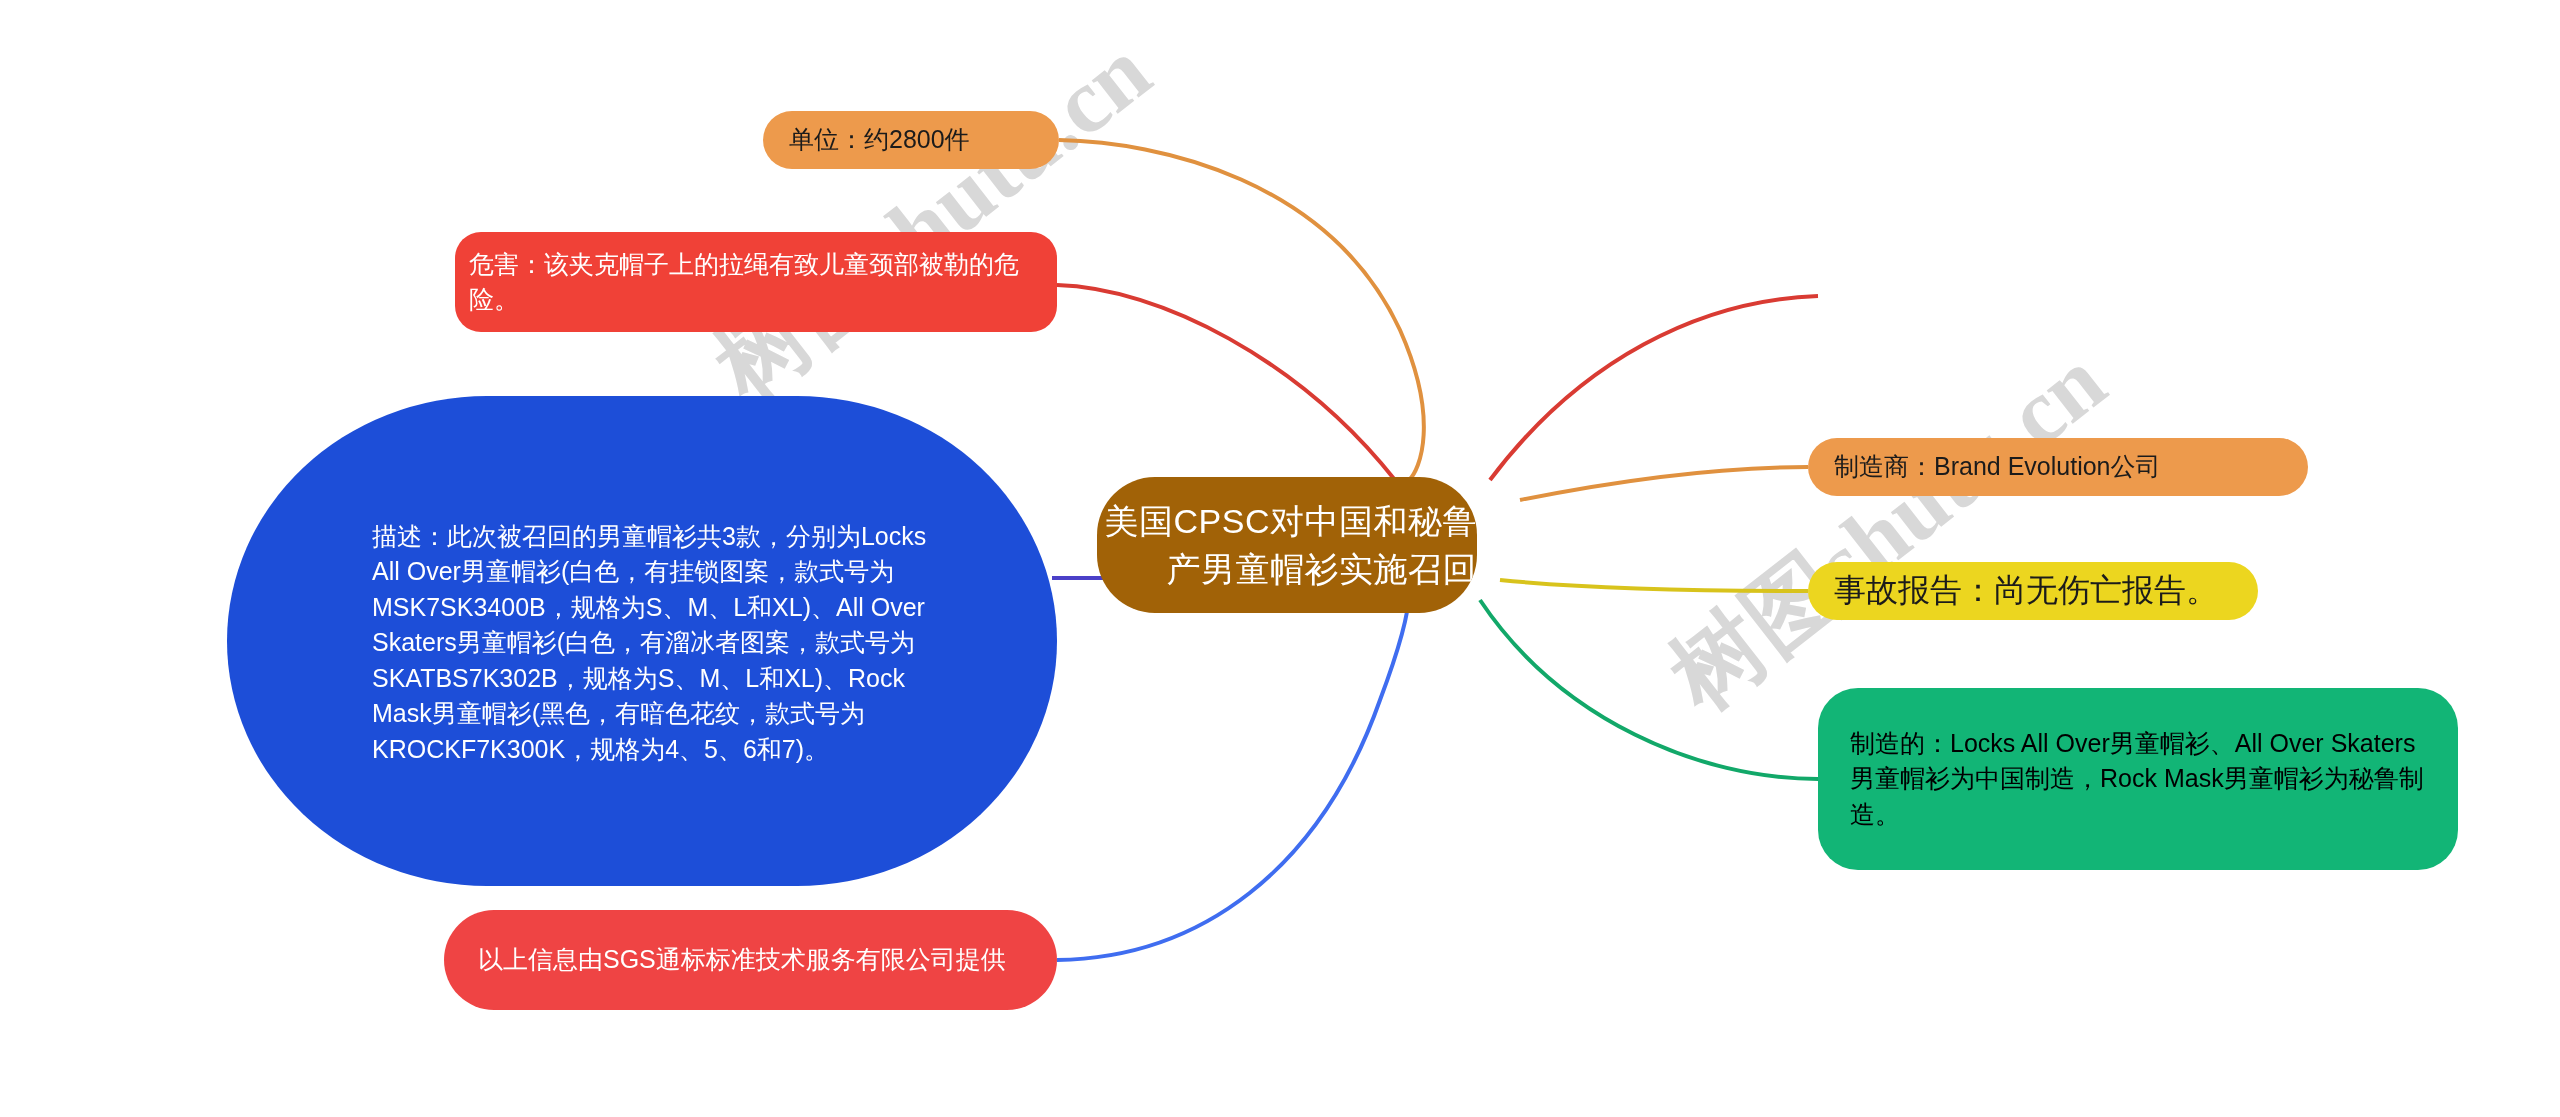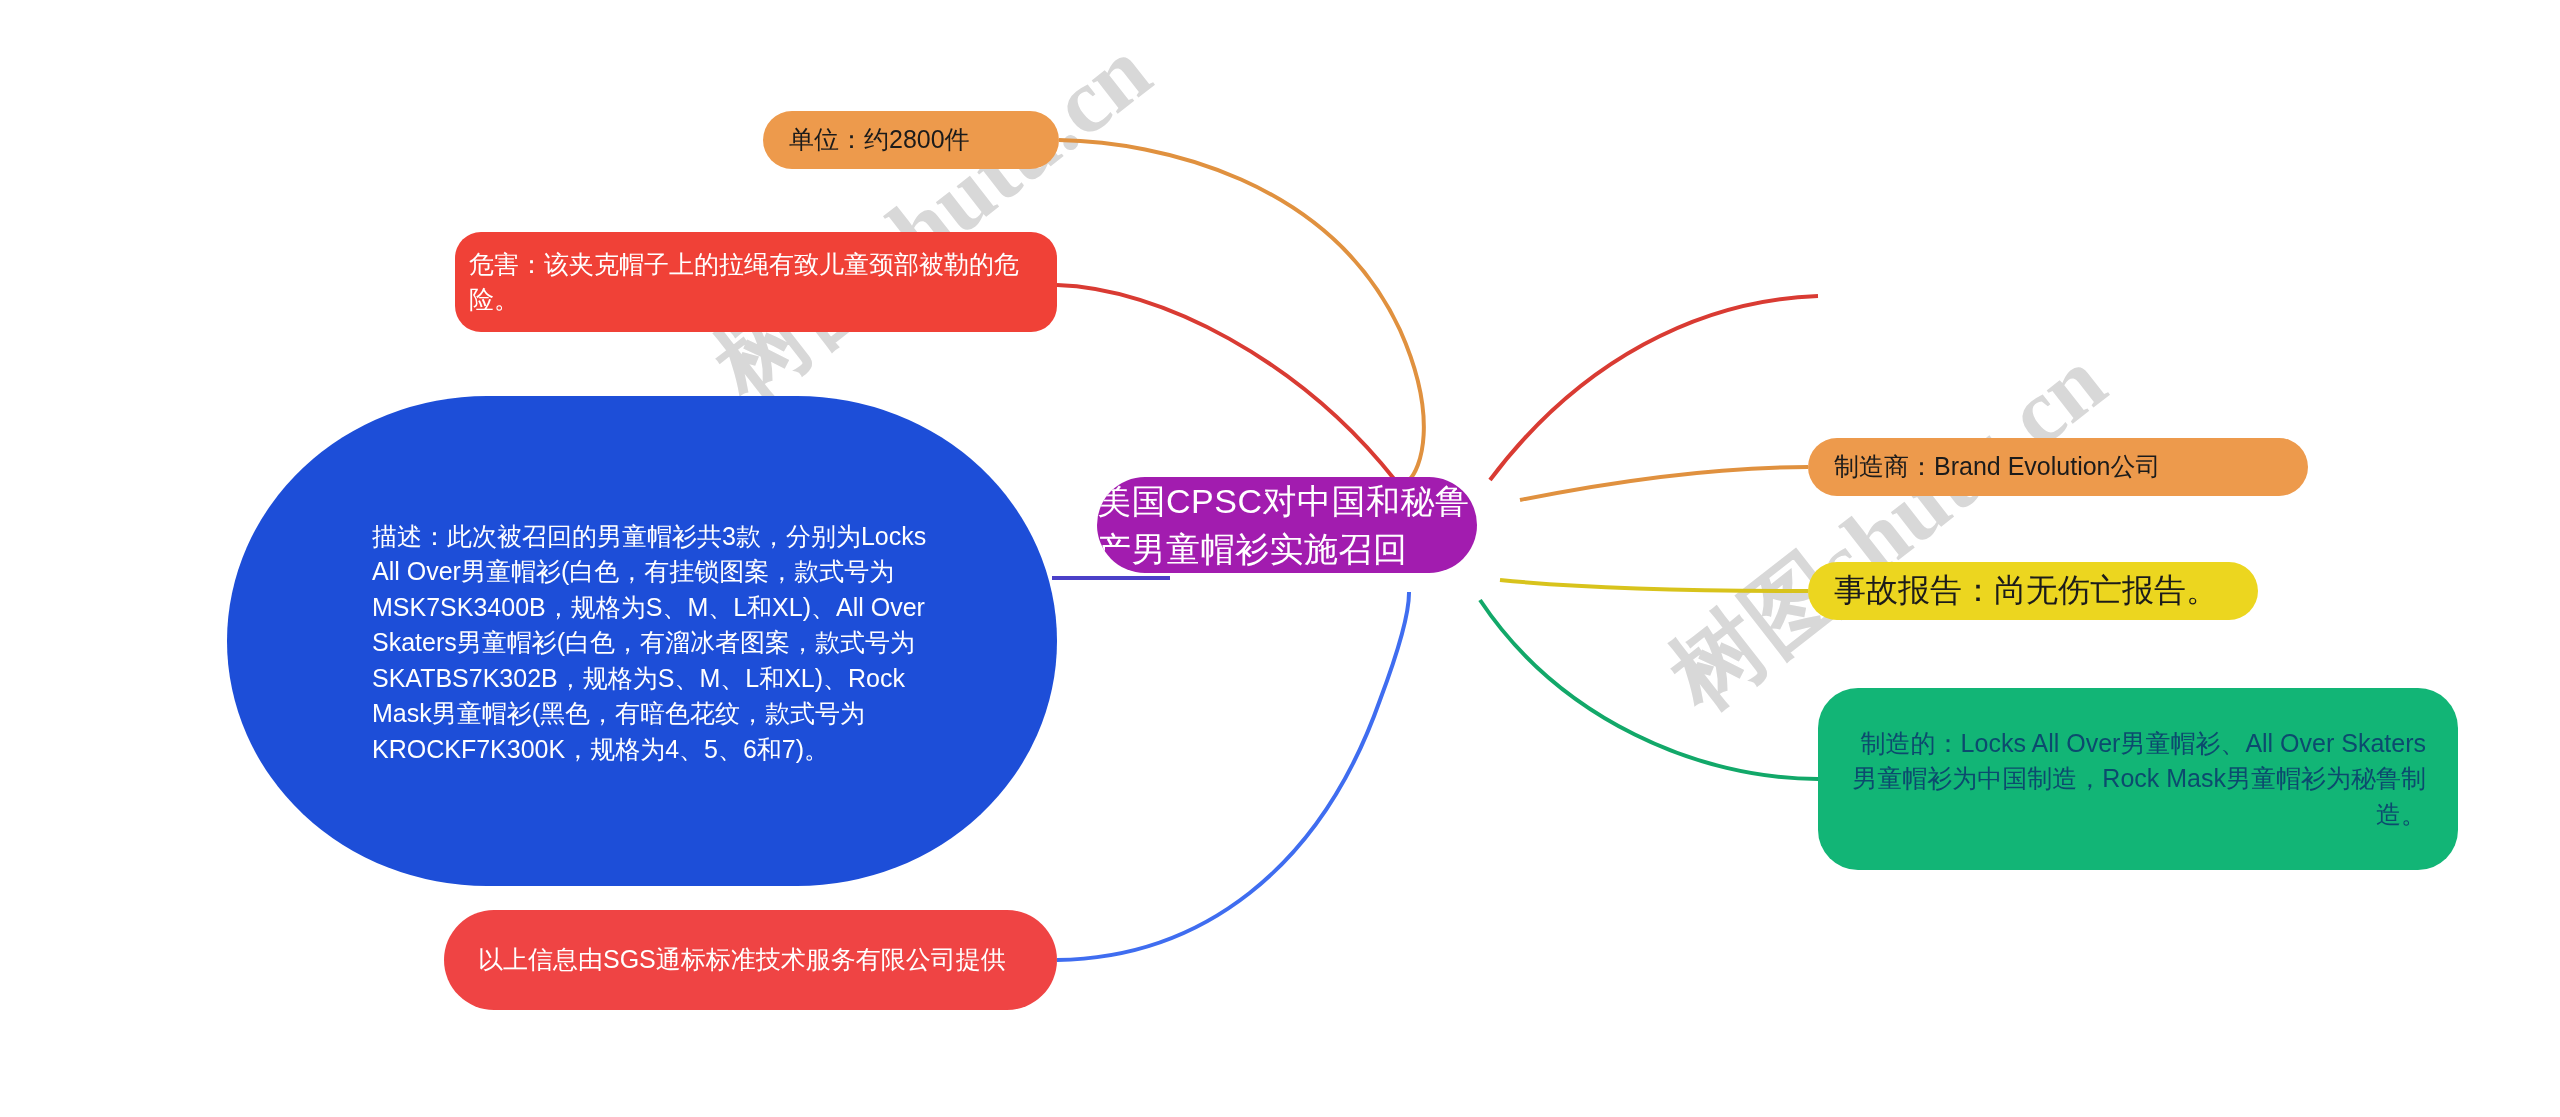--- a/index.html
+++ b/index.html
@@ -49,26 +49,26 @@
     display: block;
     width: 100%;
     white-space: pre-wrap;
   }
 
   
   #node-root {
     left: 1097px;
     top: 477px;
     width: 380px;
-    height: 96px;
-    background: #a21caf;
+    height: 136px;
+    background: #a16207;
     color: #ffffff;
     border-radius: 58px;
     font-size: 34px;
-    text-align: left;
+    text-align: right;
     justify-content: center;
     letter-spacing: .5px;
   }
 
   
   #node-units {
     left: 763px;
     top: 111px;
     width: 296px;
     height: 58px;
@@ -158,25 +158,24 @@
     padding: 0 26px;
   }
 
   
   #node-madein {
     left: 1818px;
     top: 688px;
     width: 640px;
     height: 182px;
     background: #12b576;
-    color: #0c4a6e;
+    color: #000000;
     border-radius: 40px;
     font-size: 25px;
     padding: 16px 32px;
-    text-align: right;
   }
 </style>
 </head>
 <body>
 
 <div id="canvas">
 
   <div class="watermark" style="left:690px; top:330px; font-size:92px;">树图shutu.cn</div>
   <div class="watermark" style="left:1645px; top:640px; font-size:92px;">树图shutu.cn</div>
 

